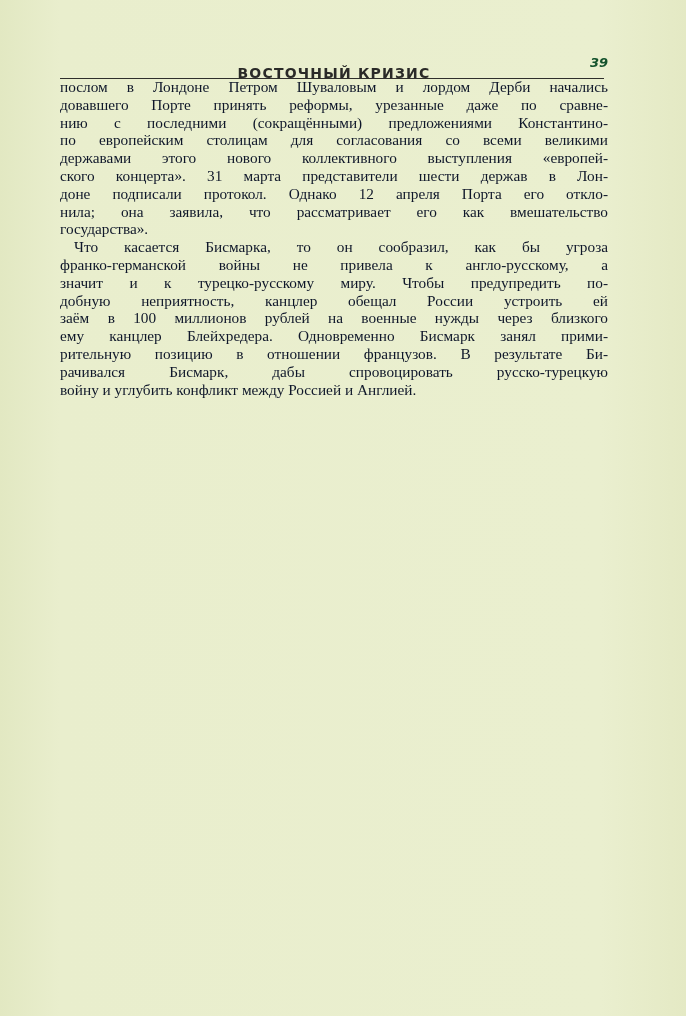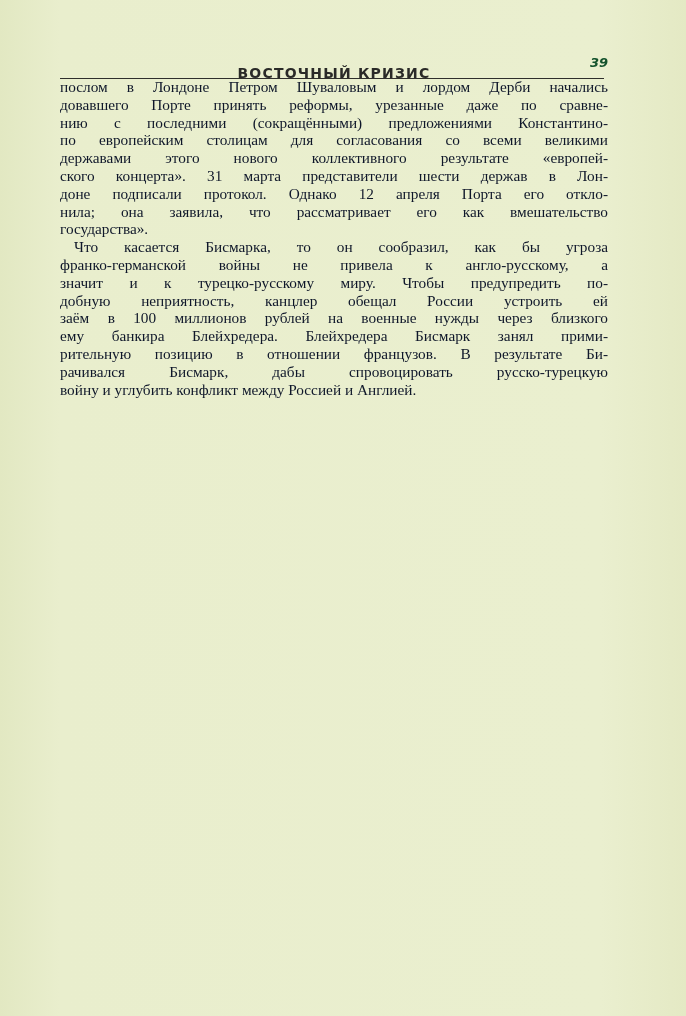--- a/index.html
+++ b/index.html
@@ -86,31 +86,31 @@
     <div class="page-number">39</div>
     <div class="head-rule"></div>
   </div>
 
   <div class="body-text">
     <div class="paragraph">
       <span class="line">послом в Лондоне Петром Шуваловым и лордом Дерби начались</span>
       <span class="line">довавшего Порте принять реформы, урезанные даже по сравне-</span>
       <span class="line">нию с последними (сокращёнными) предложениями Константино-</span>
       <span class="line">по европейским столицам для согласования со всеми великими</span>
-      <span class="line">державами этого нового коллективного результате «европей-</span>
+      <span class="line">державами этого нового коллективного выступления «европей-</span>
       <span class="line">ского концерта». 31 марта представители шести держав в Лон-</span>
       <span class="line">доне подписали протокол. Однако 12 апреля Порта его откло-</span>
       <span class="line">нила; она заявила, что рассматривает его как вмешательство</span>
       <span class="line last">государства».</span>
     </div>
     <div class="paragraph">
       <span class="line indent">Что касается Бисмарка, то он сообразил, как бы угроза</span>
       <span class="line">франко-германской войны не привела к англо-русскому, а</span>
       <span class="line">значит и к турецко-русскому миру. Чтобы предупредить по-</span>
       <span class="line">добную неприятность, канцлер обещал России устроить ей</span>
       <span class="line">заём в 100 миллионов рублей на военные нужды через близкого</span>
-      <span class="line">ему банкира Блейхредера. Блейхредера Бисмарк занял прими-</span>
+      <span class="line">ему канцлер Блейхредера. Одновременно Бисмарк занял прими-</span>
       <span class="line">рительную позицию в отношении французов. В результате Би-</span>
       <span class="line">рачивался Бисмарк, дабы спровоцировать русско-турецкую</span>
       <span class="line last">войну и углубить конфликт между Россией и Англией.</span>
     </div>
   </div>
 </div>
 
 </body></html>

